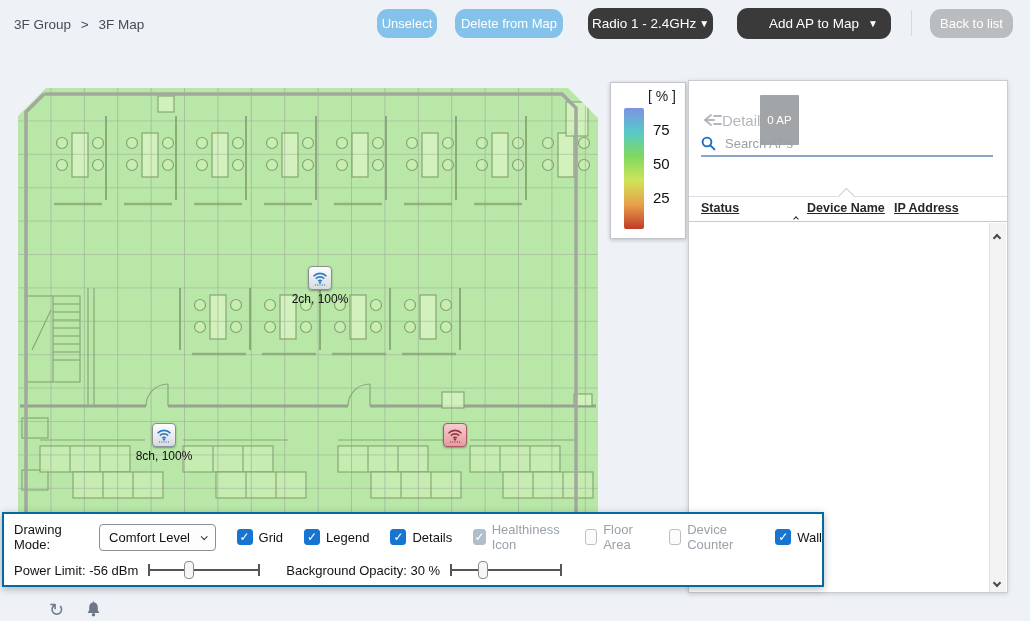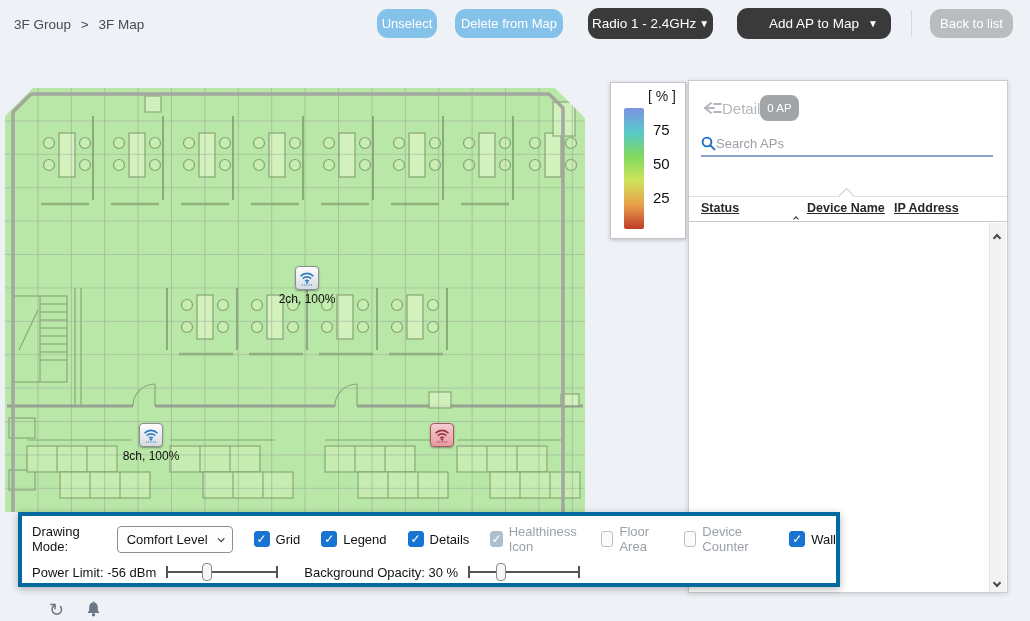--- a/index.html
+++ b/index.html
@@ -15,21 +15,21 @@
   #btn-unselect { left:377px; top:9px; width:60px; height:29px; background:#85c2ea; }
   #btn-delete   { left:455px; top:9px; width:108px; height:29px; background:#85c2ea; }
   #btn-radio    { left:588px; top:8px; width:125px; height:31px; background:#3a3a3a; gap:3px; font-size:13.5px; }
   #btn-addap    { left:737px; top:8px; width:154px; height:31px; background:#3a3a3a; font-size:13.5px; }
   #btn-addap .caret { position:absolute; right:13px; }
   #btn-back     { left:930px; top:9px; width:83px; height:29px; background:#b9bdc0; }
   .caret { font-size:10px; line-height:1; }
   #header-divider { position:absolute; left:911px; top:10px; width:1px; height:26px; background:#d6d8dc; }
 
   
-  #map { position:absolute; left:5px; top:88px; width:580px; height:424px; }
+  #map { position:absolute; left:18px; top:88px; width:580px; height:424px; }
   #map svg.plan { position:absolute; left:0; top:0; }
   .ap { position:absolute; width:24px; height:24px; border:1px solid #8a8f94; border-radius:4px;
         background:linear-gradient(#fdfdfd,#d7dbdf); box-shadow:0 1px 2px rgba(0,0,0,.35);
         display:flex; align-items:center; justify-content:center; cursor:pointer; }
   .ap.alert { background:linear-gradient(#f6ccd1,#e79aa2); border-color:#a85a64; }
   .ap.normal .wifi path { stroke:#2f7cc4; } .ap.normal .wifi circle { fill:#2f7cc4; }
   .ap.alert  .wifi path { stroke:#93383f; } .ap.alert  .wifi circle { fill:#93383f; }
   .ap-label { position:absolute; top:25px; left:50%; transform:translateX(-50%);
               font-size:12px; color:#101010; white-space:nowrap; }
 
@@ -38,44 +38,44 @@
             border:1px solid #c3c6cb; box-shadow:0 1px 4px rgba(0,0,0,.22); }
   #legend-title { position:absolute; top:5px; right:9px; font-size:14px; color:#1c1c1c; }
   #legend-bar { position:absolute; left:13px; top:25px; width:20px; height:121px; border-radius:2px; }
   .legend-tick { position:absolute; left:42px; font-size:15px; color:#101010; }
 
   
   #detail-panel { position:absolute; left:688px; top:80px; width:320px; height:513px; background:#fff;
                   border:1px solid #c9ccd1; box-shadow:0 1px 5px rgba(0,0,0,.15); }
   #detail-header { position:absolute; left:14px; top:14px; display:flex; align-items:center; gap:0; cursor:pointer; }
   #detail-title { font-size:15px; color:#b4b7bc; }
-  #ap-count-badge { background:#a2a5a8; color:#fff; font-size:11.5px; padding:7px 7px; border-radius:8px; }
+  #ap-count-badge { background:#a2a5a8; color:#fff; font-size:11.5px; padding:19px 7px; border-radius:1px; }
   #search-row { position:absolute; left:12px; top:50px; width:292px; height:26px;
-                border-bottom:2px solid #8aa4c8; display:flex; align-items:center; }
+                border-bottom:2px solid #8aa4c8; display:flex; align-items:center; gap:9px; }
   #search-input { border:none; outline:none; flex:1; font-size:13px; color:#333; background:transparent;
                   font-family:"Liberation Sans", sans-serif; }
   #search-input::placeholder { color:#9aa0a8; }
   #panel-divider { position:absolute; left:0; top:115px; width:318px; border-top:1px solid #dcdee1; }
   #panel-notch { position:absolute; left:152px; top:109px; width:11px; height:11px; background:#fff;
                  border-top:1px solid #c9ccd1; border-left:1px solid #c9ccd1; transform:rotate(45deg); }
   #cols-row { position:absolute; left:0; top:120px; width:318px; height:21px; border-bottom:1px solid #c6c9cd; }
   .col-h { position:absolute; font-size:12.5px; font-weight:bold; color:#26282c; text-decoration:underline; cursor:pointer; }
   #col-status { left:12px; } #col-device { left:118px; } #col-ip { left:205px; }
   #sort-caret { position:absolute; left:105px; top:6px; }
   #panel-scrollbar { position:absolute; right:1px; top:142px; width:17px; height:369px; background:#f3f3f3;
                      border-left:1px solid #e3e3e3; }
   .scroll-arrow { position:absolute; left:4px; width:17px; height:16px; cursor:pointer; }
   #scroll-up { top:4px; } #scroll-down { bottom:4px; }
   .chev { display:inline-block; width:6px; height:6px; border-right:2px solid #4a4a4a; border-bottom:2px solid #4a4a4a; }
   .chev.up { transform:rotate(-135deg); } .chev.down { transform:rotate(45deg); }
   .chev.tiny { width:4px; height:4px; border-width:1.5px; border-color:#26282c; }
 
   
-  #draw-toolbar { position:absolute; left:18px; top:512px; width:822px; height:75px; background:#fff;
-                  border:4px solid #0369a1; box-shadow:0 2px 8px rgba(0,0,0,.28); z-index:6; }
+  #draw-toolbar { position:absolute; left:2px; top:512px; width:822px; height:75px; background:#fff;
+                  border:2px solid #0369a1; box-shadow:0 2px 8px rgba(0,0,0,.28); z-index:6; }
   #row1 { position:absolute; left:10px; top:9px; height:28px; display:flex; align-items:center; }
   #mode-label { font-size:13px; color:#101214; }
   #mode-select { margin-left:7px; width:128px; height:27px; border:1px solid #8b8f94; border-radius:4px;
                  background:#fdfdfd; display:flex; align-items:center; padding:0 9px; font-size:13px; color:#101214;
                  cursor:pointer; }
   #mode-select .chev { margin-left:auto; width:5px; height:5px; border-width:1.6px; border-color:#333; transform:rotate(45deg) translateY(-1px); }
   #checkbox-row { display:flex; align-items:center; }
   .cb-item { display:flex; align-items:center; gap:6px; margin-left:21px; cursor:pointer; }
   .cb-item.disabled { cursor:default; }
   .cb-box { width:16px; height:16px; border-radius:3px; border:1px solid #767b80; background:#fff;

